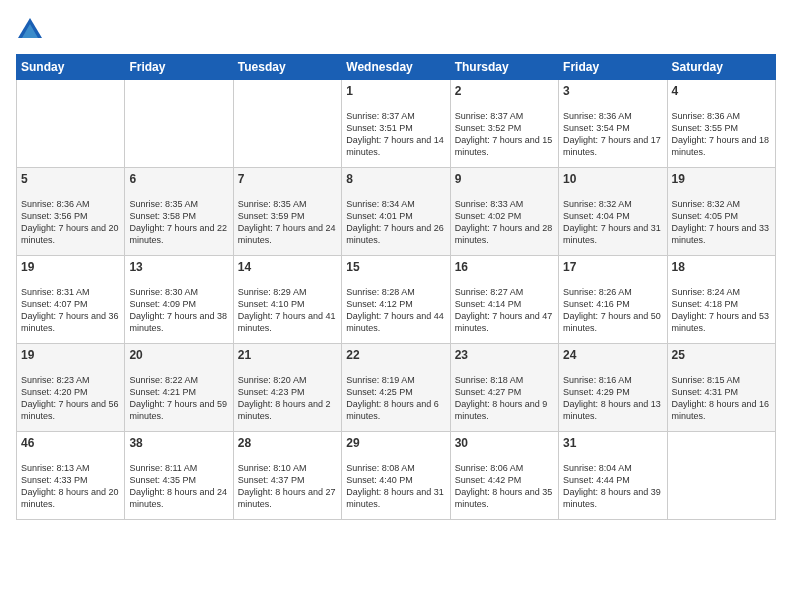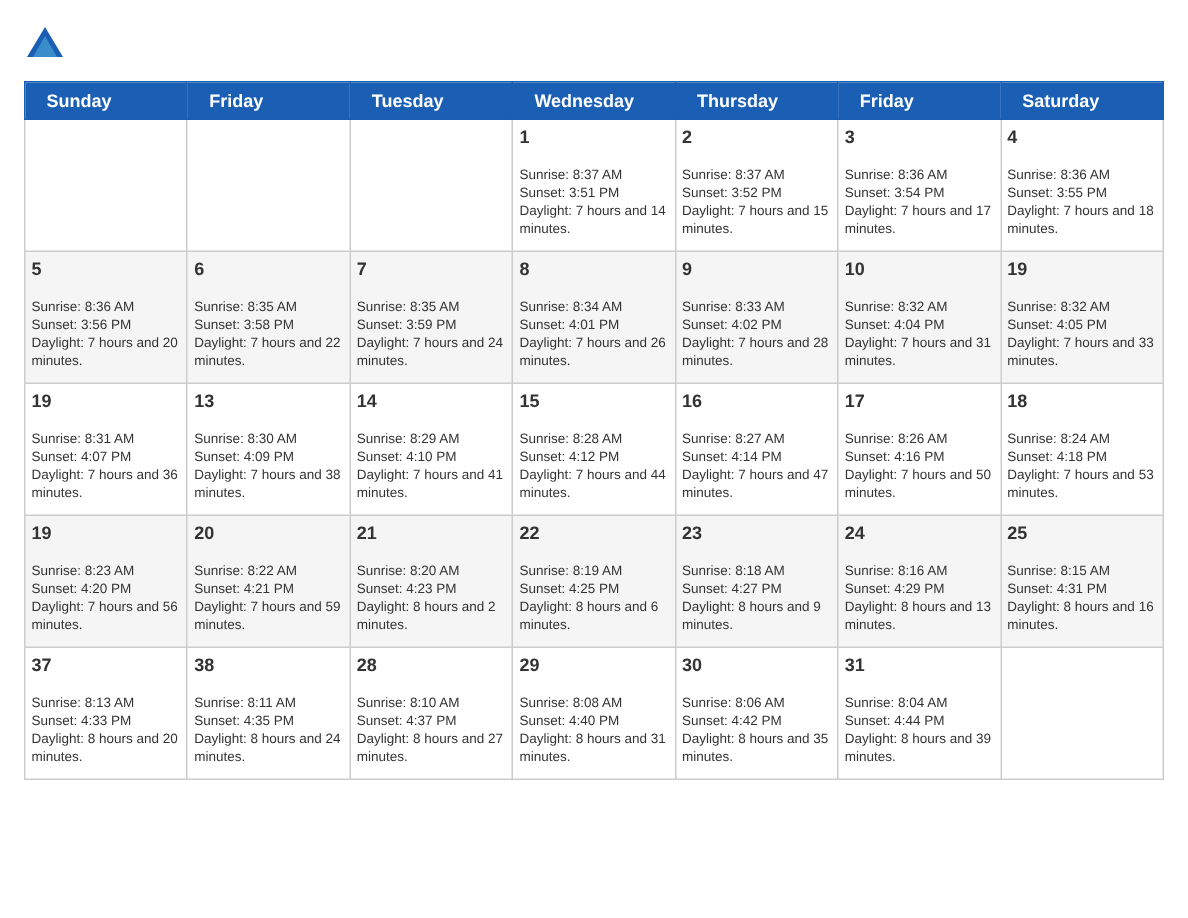--- a/index.html
+++ b/index.html
@@ -61,21 +61,21 @@
     }
     table {
       width: 100%;
       border-collapse: collapse;
       table-layout: fixed;
     }
     thead th {
       background: #1a5fb4;
       color: #fff;
       font-size: 12px;
-      padding: 5px 14px;
+      padding: 5px 4px;
       text-align: left;
       border: 1px solid #1a5fb4;
     }
     tbody td {
       border: 1px solid #ccc;
       vertical-align: top;
       padding: 4px;
       font-size: 9.5px;
       color: #333;
       height: 88px;
@@ -242,21 +242,21 @@
             <span class="day-num">24</span>
             <div class="day-info">Sunrise: 8:16 AM<br>Sunset: 4:29 PM<br>Daylight: 8 hours and 13 minutes.</div>
           </td>
           <td>
             <span class="day-num">25</span>
             <div class="day-info">Sunrise: 8:15 AM<br>Sunset: 4:31 PM<br>Daylight: 8 hours and 16 minutes.</div>
           </td>
         </tr>
         <tr>
           <td>
-            <span class="day-num">37</span>
+            <span class="day-num">46</span>
             <div class="day-info">Sunrise: 8:13 AM<br>Sunset: 4:33 PM<br>Daylight: 8 hours and 20 minutes.</div>
           </td>
           <td>
             <span class="day-num">38</span>
             <div class="day-info">Sunrise: 8:11 AM<br>Sunset: 4:35 PM<br>Daylight: 8 hours and 24 minutes.</div>
           </td>
           <td>
             <span class="day-num">28</span>
             <div class="day-info">Sunrise: 8:10 AM<br>Sunset: 4:37 PM<br>Daylight: 8 hours and 27 minutes.</div>
           </td>

